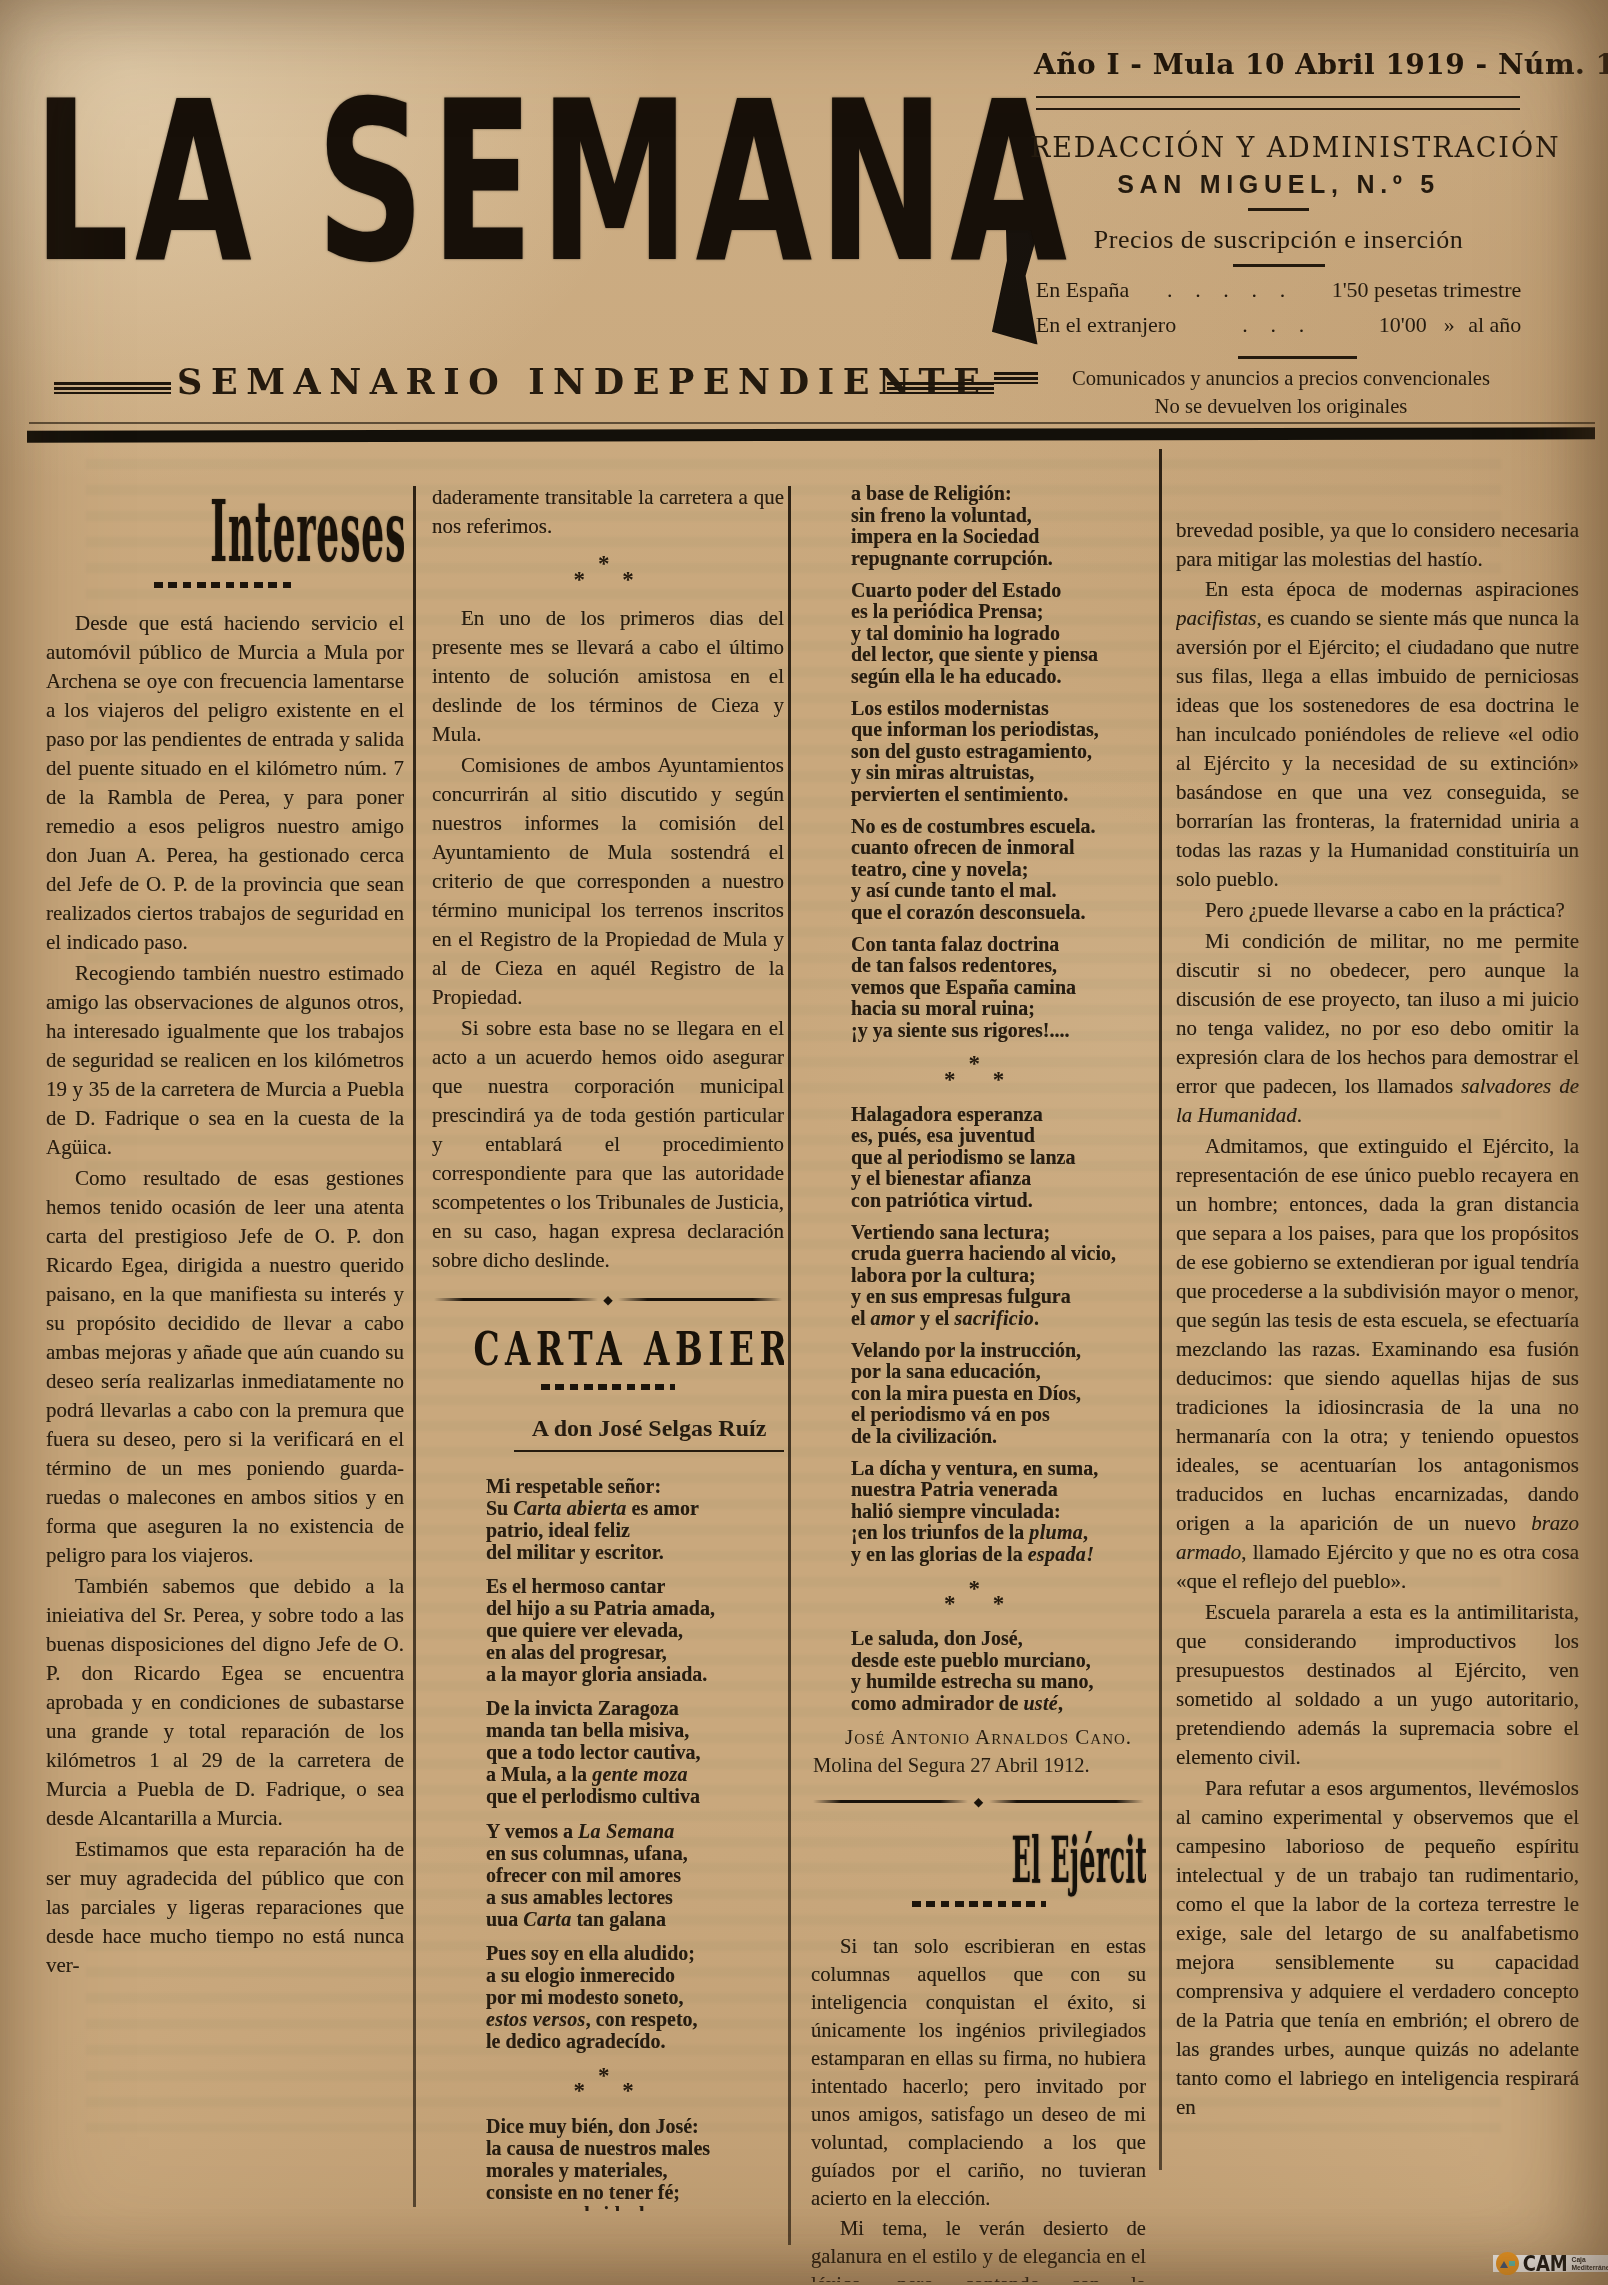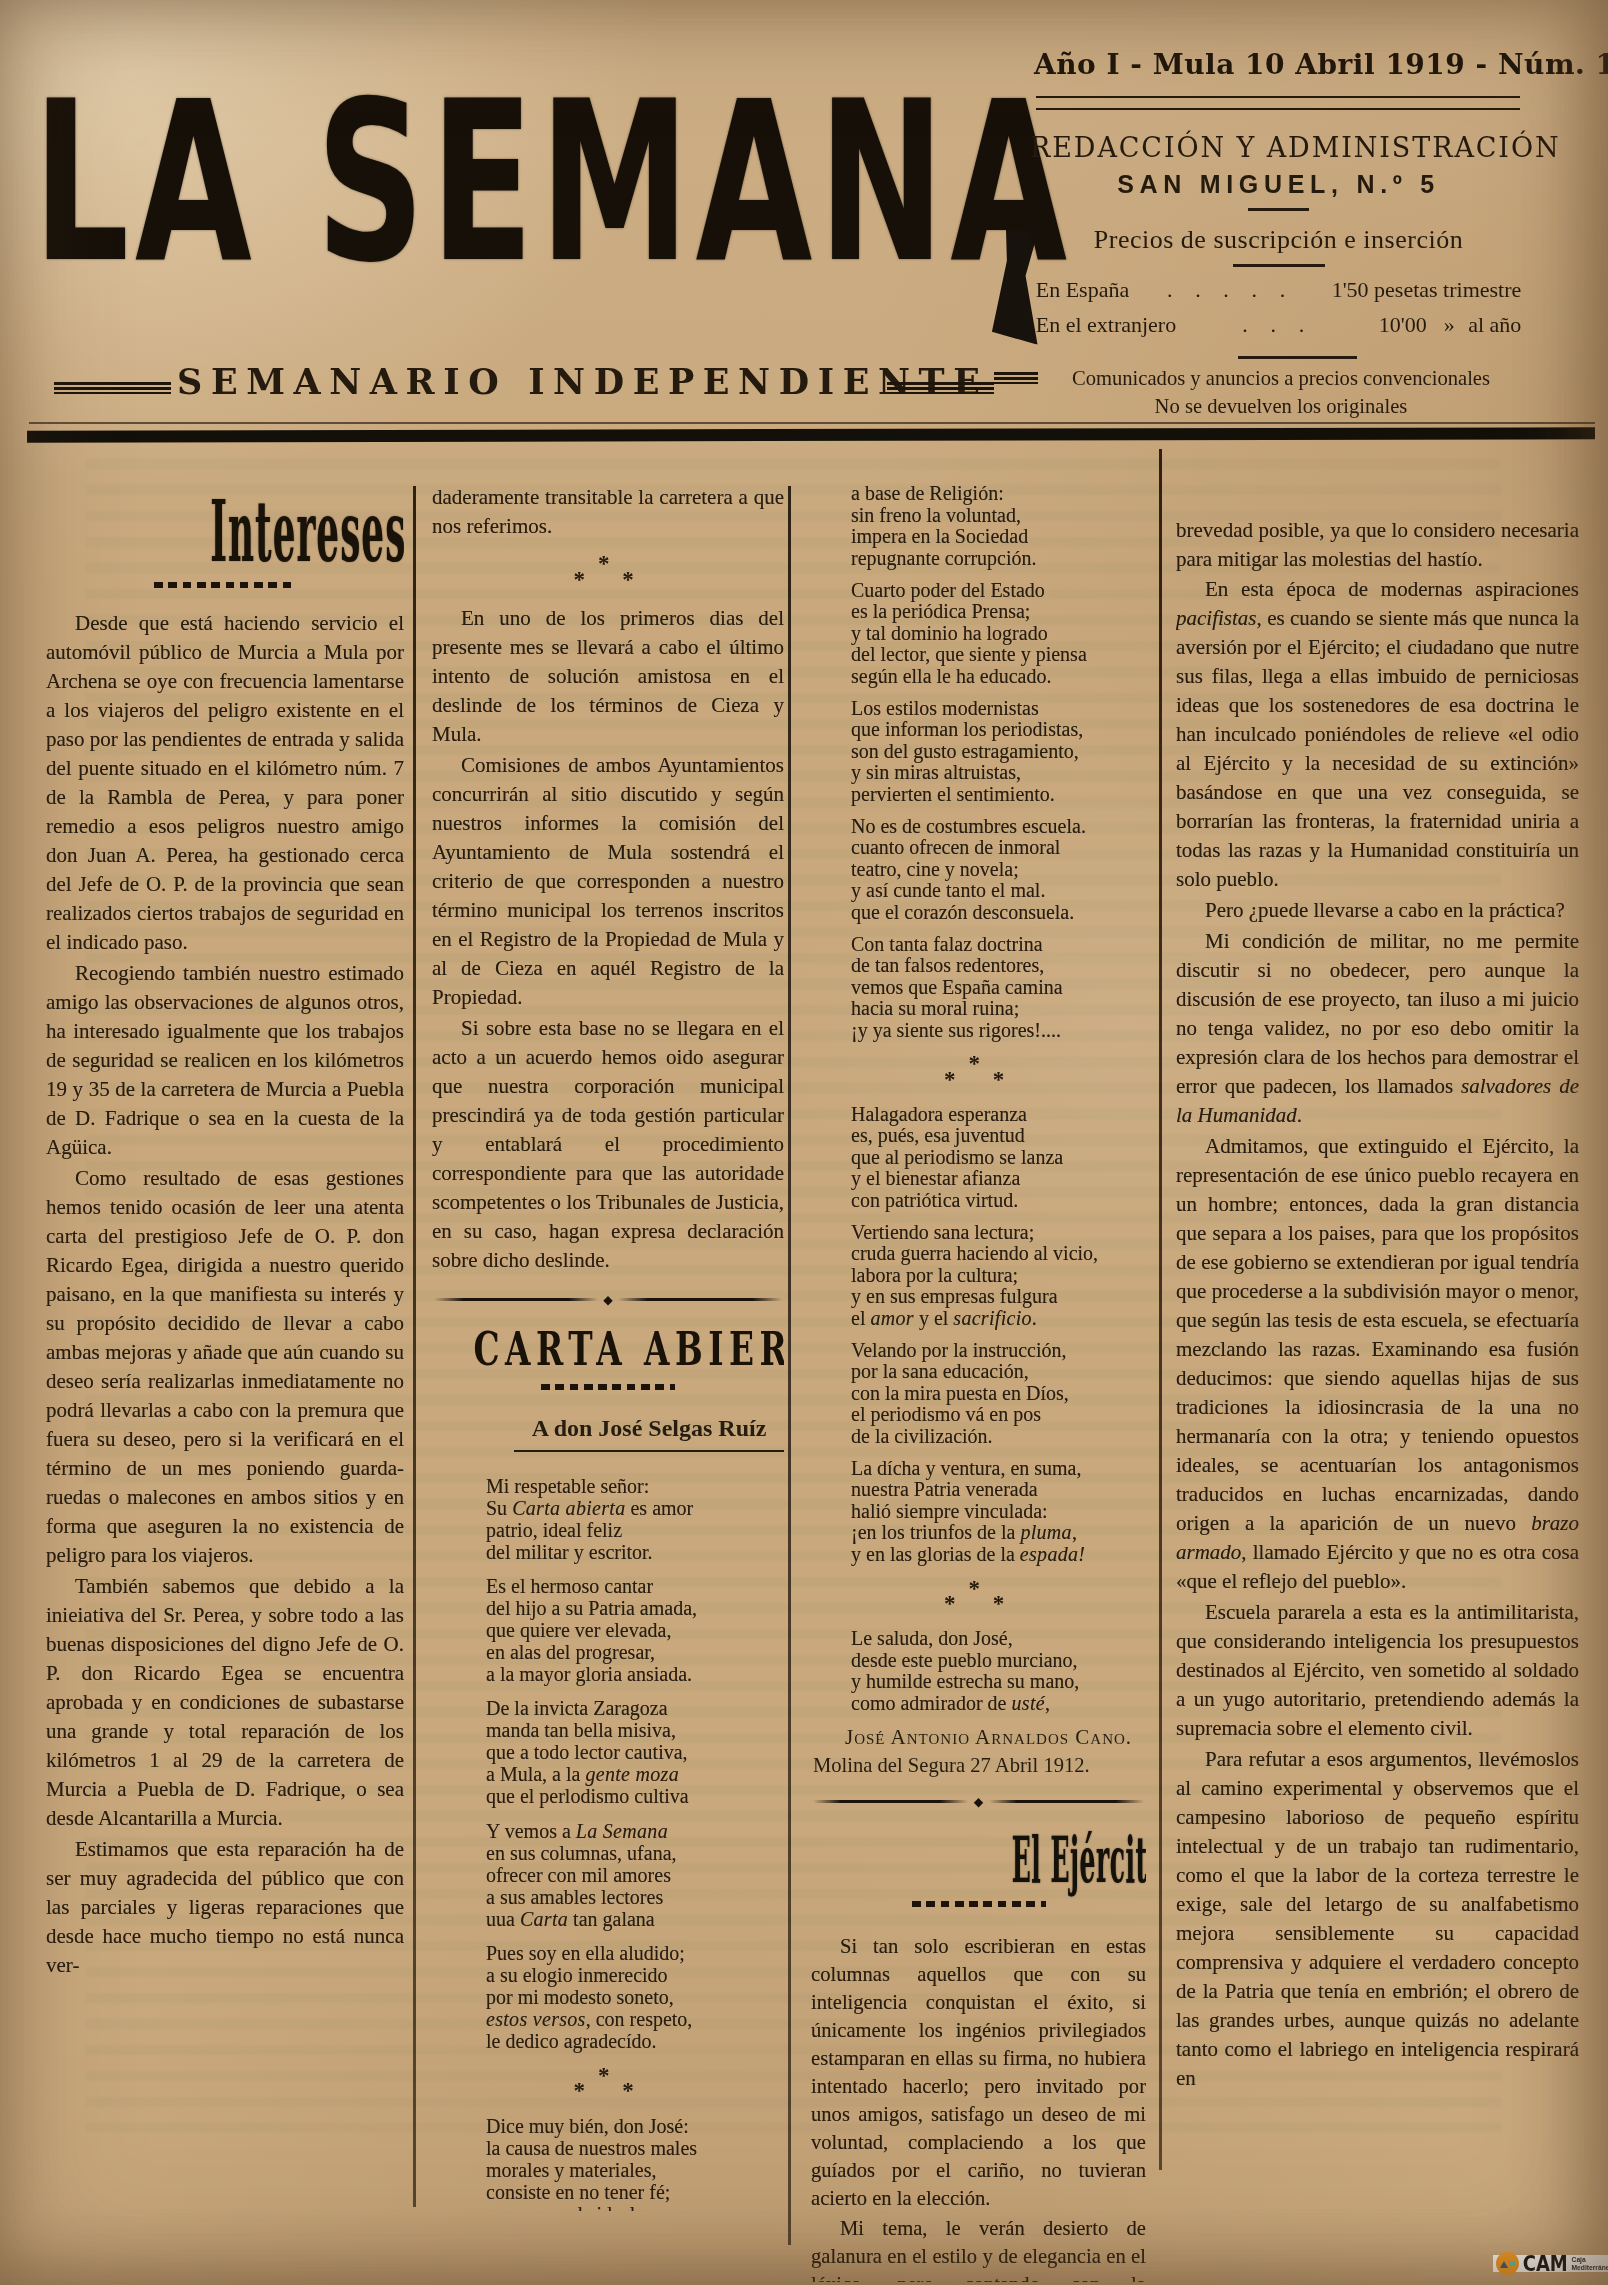--- a/index.html
+++ b/index.html
@@ -76,21 +76,21 @@
   .asterism{text-align:center;font-weight:bold;font-size:23px;line-height:15.3px;letter-spacing:8.6px;
     margin:15.3px 0 17px;color:#241a0e;}
   .divider{display:flex;align-items:center;margin:17px 1.9px;color:#1a130b;}
   .divider .dline{flex:1;height:2.9px;background:linear-gradient(90deg,rgba(0,0,0,0),#1a130b 18%,#1a130b 82%,rgba(0,0,0,0));}
   .divider .ddiamond{font-size:12.4px;margin:0 5.7px;}
   .carta-heading{margin:3.8px 0 0;height:54px;text-align:center;}
   .carta-heading .stretch{display:inline-block;font-family:"DejaVu Serif",serif;font-weight:bold;font-size:40px;
     letter-spacing:6.7px;line-height:1;white-space:nowrap;color:#191209;transform:scale(.82,1.18);transform-origin:center top;}
   .dedication{font-weight:bold;font-size:24px;text-align:center;margin:15.3px 0 23px 82px;
     border-bottom:2.9px solid #241a0e;padding-bottom:7.6px;white-space:nowrap;}
-  .stanza{font-size:20px;line-height:22px;margin:0 0 12.4px 54px;text-shadow:0 0 0.6px rgba(38,28,14,.4);}
+  .stanza{font-size:20px;line-height:22px;margin:0 0 12.4px 54px;text-shadow:0 0 0.6px rgba(38,28,14,.4);font-weight:bold;}
   .stanza i{letter-spacing:0.3px;}
   .col3 .stanza{margin-left:40px;line-height:21.5px;margin-bottom:10.5px;}
   .sig-name{font-size:21px;font-variant:small-caps;letter-spacing:1px;margin:9.6px 0 3.8px 34px;white-space:nowrap;}
   .sig-place{font-size:20.6px;margin-left:1.9px;}
   .ejercito-heading{margin:7.6px 0 0;height:69px;text-align:center;}
   .ejercito-heading .stretch{display:inline-block;font-family:"DejaVu Serif",serif;font-weight:bold;font-size:50px;
     letter-spacing:1px;line-height:1.05;white-space:nowrap;color:#14100a;
     transform:scale(.5,1.28);transform-origin:center top;text-shadow:0 0 1.9px rgba(16,11,5,.6);}
   .dotted-rule.small{width:134px;margin-bottom:25px;}
   .col3 p{font-size:20.6px;line-height:28px;}
@@ -211,21 +211,21 @@
     <p>Si tan solo escribieran en estas columnas aquellos que con su inteligencia conquistan el éxito, si únicamente los ingénios privilegiados estamparan en ellas su firma, no hubiera intentado hacerlo; pero invitado por unos amigos, satisfago un deseo de mi voluntad, complaciendo a los que guíados por el cariño, no tuvieran acierto en la elección.</p>
     <p>Mi tema, le verán desierto de galanura en el estilo y de elegancia en el léxico, pero contando con la benevolencia que se nos dispensa a los profanos en erudición, paso a desarrollarlo con toda</p>
   </section>
 
   <section class="col col4">
     <p class="noindent">brevedad posible, ya que lo considero necesaria para mitigar las molestias del hastío.</p>
     <p>En esta época de modernas aspiraciones <i>pacifistas</i>, es cuando se siente más que nunca la aversión por el Ejército; el ciudadano que nutre sus filas, llega a ellas imbuido de perniciosas ideas que los sostenedores de esa doctrina le han inculcado poniéndoles de relieve «el odio al Ejército y la necesidad de su extinción» basándose en que una vez conseguida, se borrarían las fronteras, la fraternidad uniria a todas las razas y la Humanidad constituiría un solo pueblo.</p>
     <p>Pero ¿puede llevarse a cabo en la práctica?</p>
     <p>Mi condición de militar, no me permite discutir si no obedecer, pero aunque la discusión de ese proyecto, tan iluso a mi juicio no tenga validez, no por eso debo omitir la expresión clara de los hechos para demostrar el error que padecen, los llamados <i>salvadores de la Humanidad</i>.</p>
     <p>Admitamos, que extinguido el Ejército, la representación de ese único pueblo recayera en un hombre; entonces, dada la gran distancia que separa a los paises, para que los propósitos de ese gobierno se extendieran por igual tendría que procederse a la subdivisión mayor o menor, que según las tesis de esta escuela, se efectuaría mezclando las razas. Examinando esa fusión deducimos: que siendo aquellas hijas de sus tradiciones la idiosincrasia de la una no hermanaría con la otra; y teniendo opuestos ideales, se acentuarían los antagonismos traducidos en luchas encarnizadas, dando origen a la aparición de un nuevo <i>brazo armado</i>, llamado Ejército y que no es otra cosa «que el reflejo del pueblo».</p>
-    <p>Escuela pararela a esta es la antimilitarista, que considerando inteligencia los presupuestos destinados al Ejército, ven sometido al soldado a un yugo autoritario, pretendiendo además la supremacia sobre el elemento civil.</p>
+    <p>Escuela pararela a esta es la antimilitarista, que considerando improductivos los presupuestos destinados al Ejército, ven sometido al soldado a un yugo autoritario, pretendiendo además la supremacia sobre el elemento civil.</p>
     <p>Para refutar a esos argumentos, llevémoslos al camino experimental y observemos que el campesino laborioso de pequeño espíritu intelectual y de un trabajo tan rudimentario, como el que la labor de la corteza terrestre le exige, sale del letargo de su analfabetismo mejora sensiblemente su capacidad comprensiva y adquiere el verdadero concepto de la Patria que tenía en embrión; el obrero de las grandes urbes, aunque quizás no adelante tanto como el labriego en inteligencia respirará en</p>
   </section>
 
   <div class="cam-strip">
     <span class="cam-circle" style="background: rgb(243, 155, 33);">
       <span class="cam-tri"></span>
       <span class="cam-sq" style="background: rgb(92, 192, 178);"></span>
     </span>
     <span class="cam-text">CAM</span>
     <span class="cam-tag">

